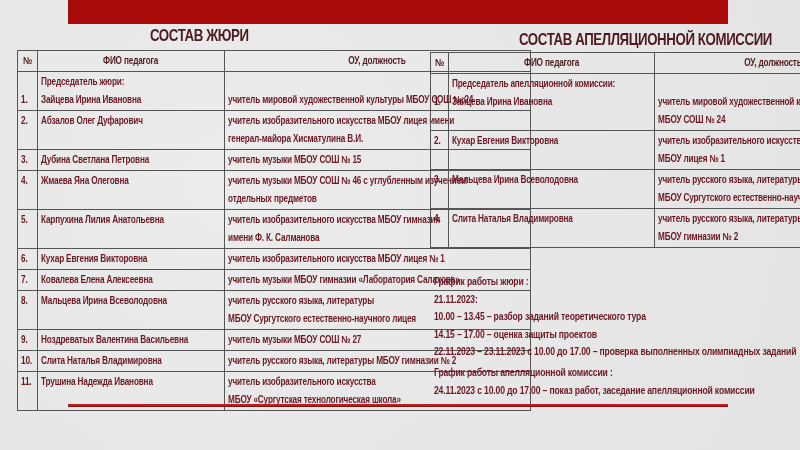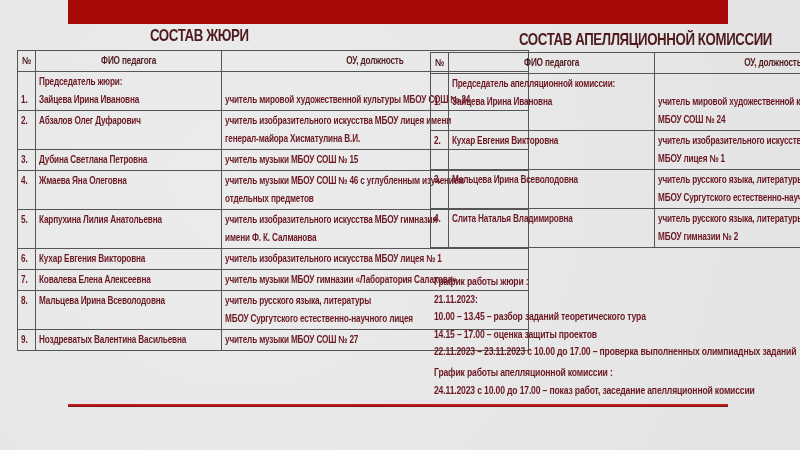--- a/index.html
+++ b/index.html
@@ -166,20 +166,39 @@
     </tr>
     <tr>
       <td><span class="cell-inner">9.</span></td>
       <td>
           <span class="cell-inner line">Ноздреватых Валентина Васильевна</span>
         </td>
       <td>
           <span class="cell-inner line">учитель музыки МБОУ СОШ № 27</span>
         </td>
     </tr>
+    <tr>
+      <td><span class="cell-inner">10.</span></td>
+      <td>
+          <span class="cell-inner line">Слита Наталья Владимировна</span>
+        </td>
+      <td>
+          <span class="cell-inner line">учитель русского языка, литературы МБОУ гимназии № 2</span>
+        </td>
+    </tr>
+    <tr>
+      <td style="vertical-align:top"><span class="cell-inner">11.</span></td>
+      <td style="vertical-align:top">
+          <span class="cell-inner line">Трушина Надежда Ивановна</span>
+        </td>
+      <td>
+          <span class="cell-inner line">учитель изобразительного искусства</span>
+          <span class="cell-inner line">МБОУ «Сургутская технологическая школа»</span>
+        </td>
+    </tr>
   </tbody>
 </table>
 
 <table class="appeal-table">
   <colgroup>
       <col class="c1">
       <col class="c2">
       <col class="c3">
     </colgroup>
   <thead>

